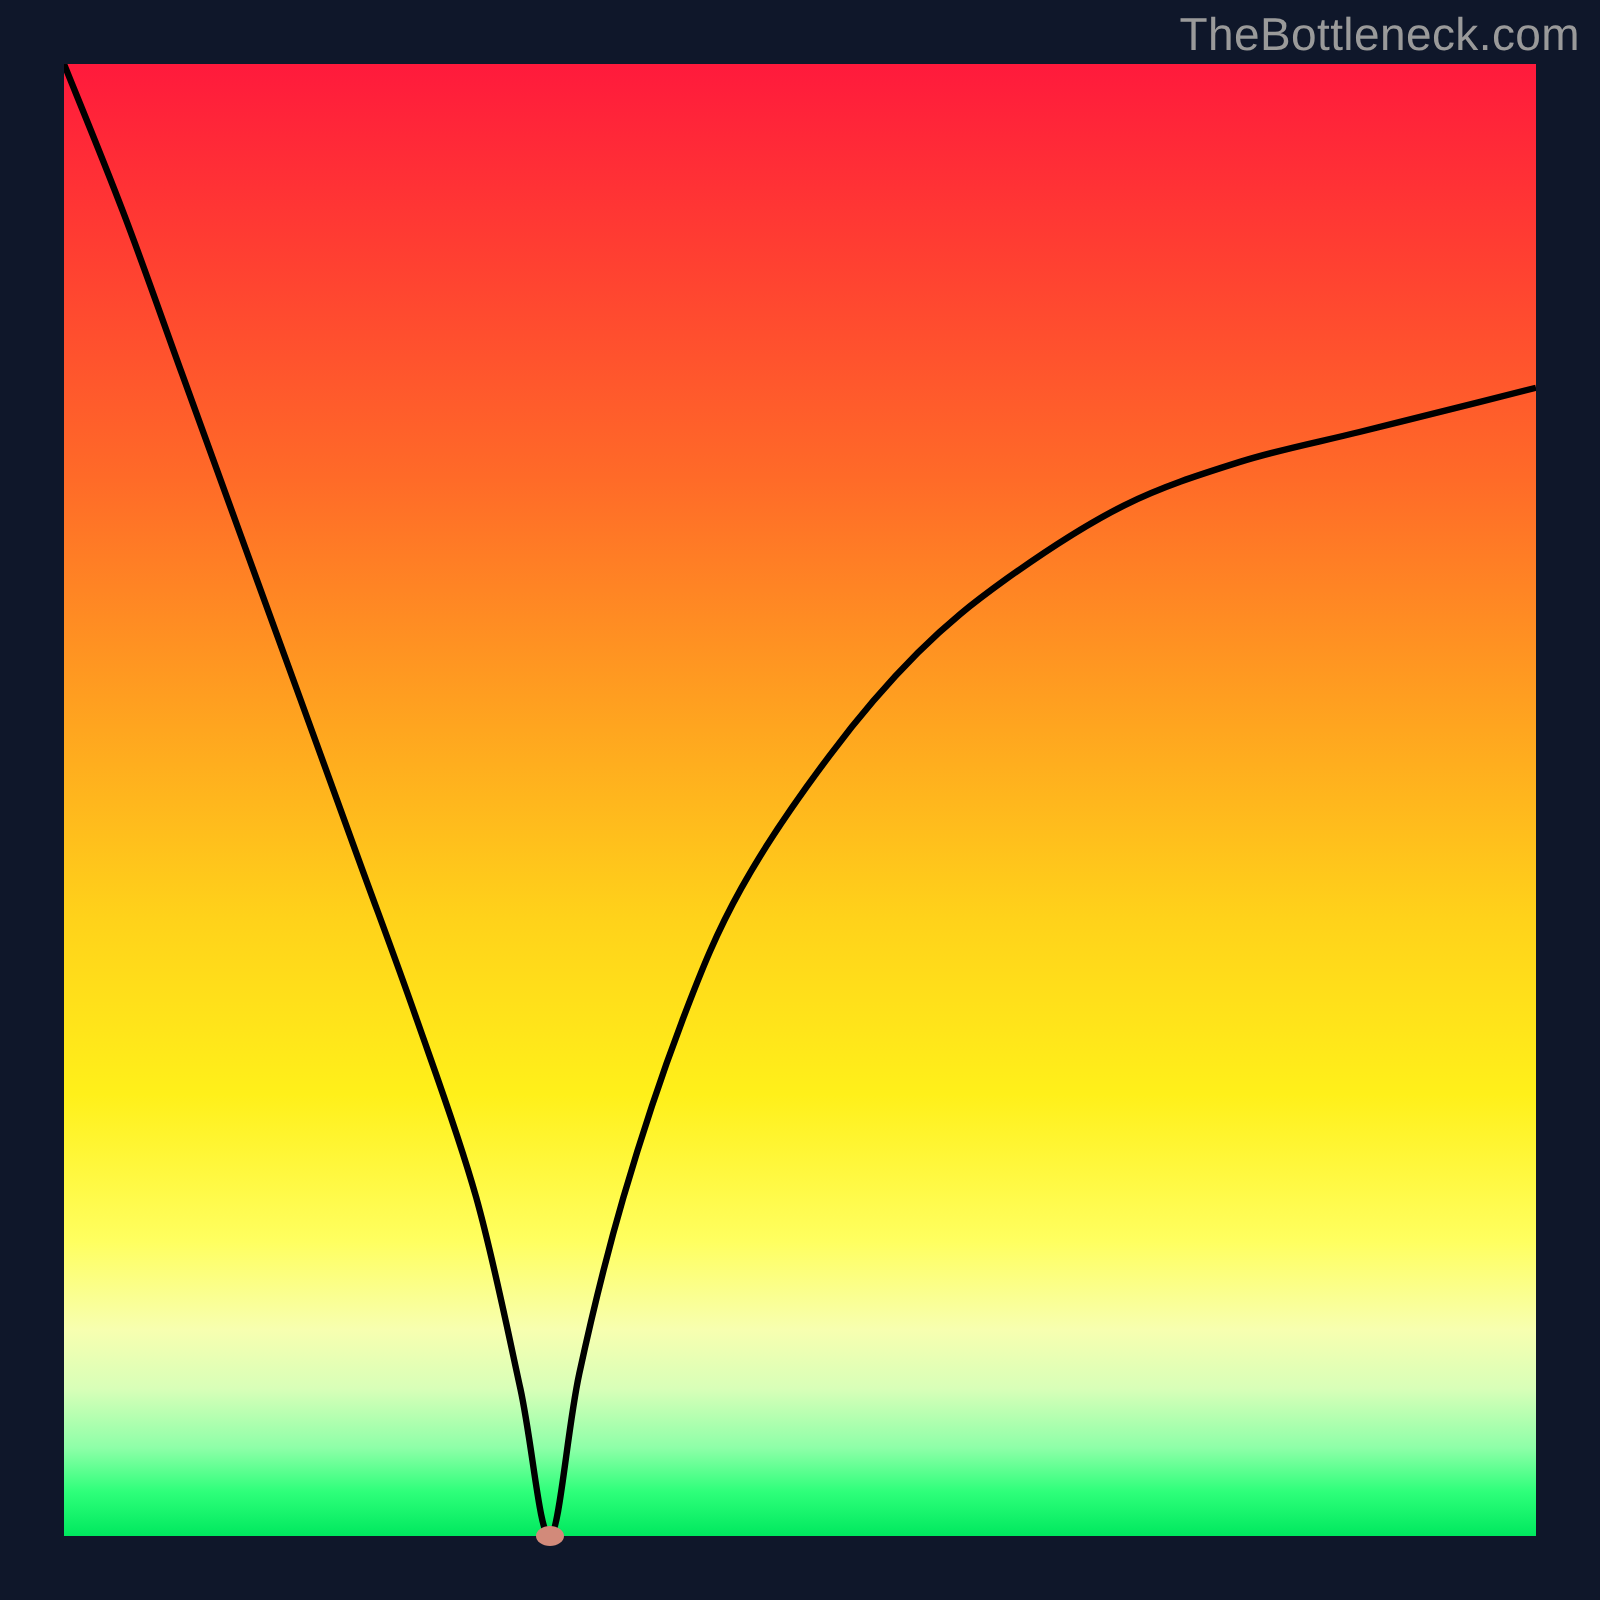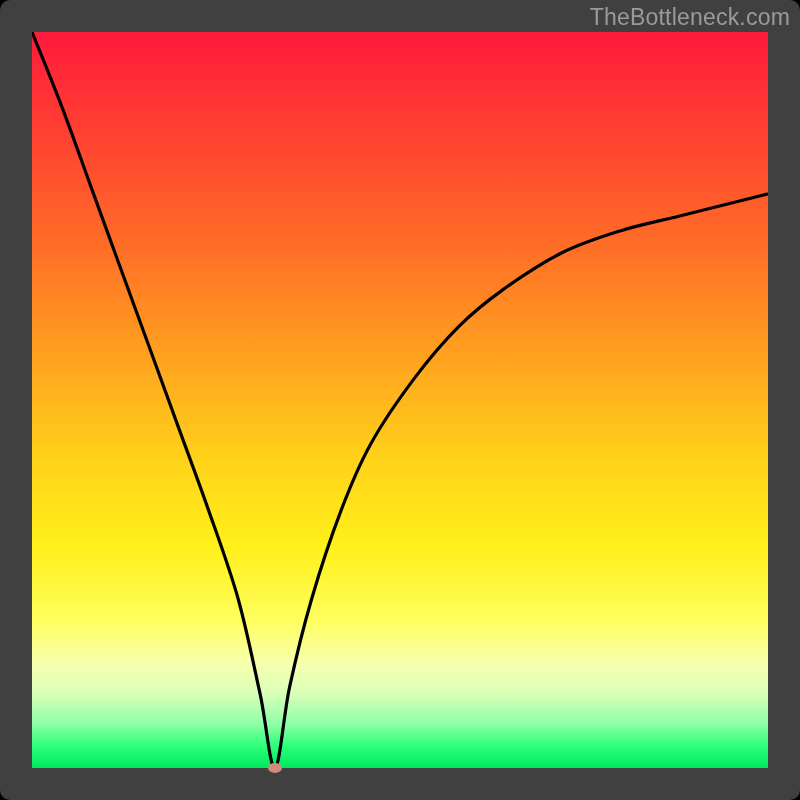--- a/index.html
+++ b/index.html
@@ -10,22 +10,21 @@
     background: #000;
     overflow: hidden;
     font-family: Arial, Helvetica, sans-serif;
   }
   .frame {
     position: absolute;
     top: 0;
     left: 0;
     width: 800px;
     height: 800px;
-    background: #404040;
-    border-radius: 10px;
+    background: #0f172a;
   }
   .plot {
     position: absolute;
     top: 32px;
     left: 32px;
     width: 736px;
     height: 736px;
     background: linear-gradient(
       to bottom,
       #ff1a3c 0%,

